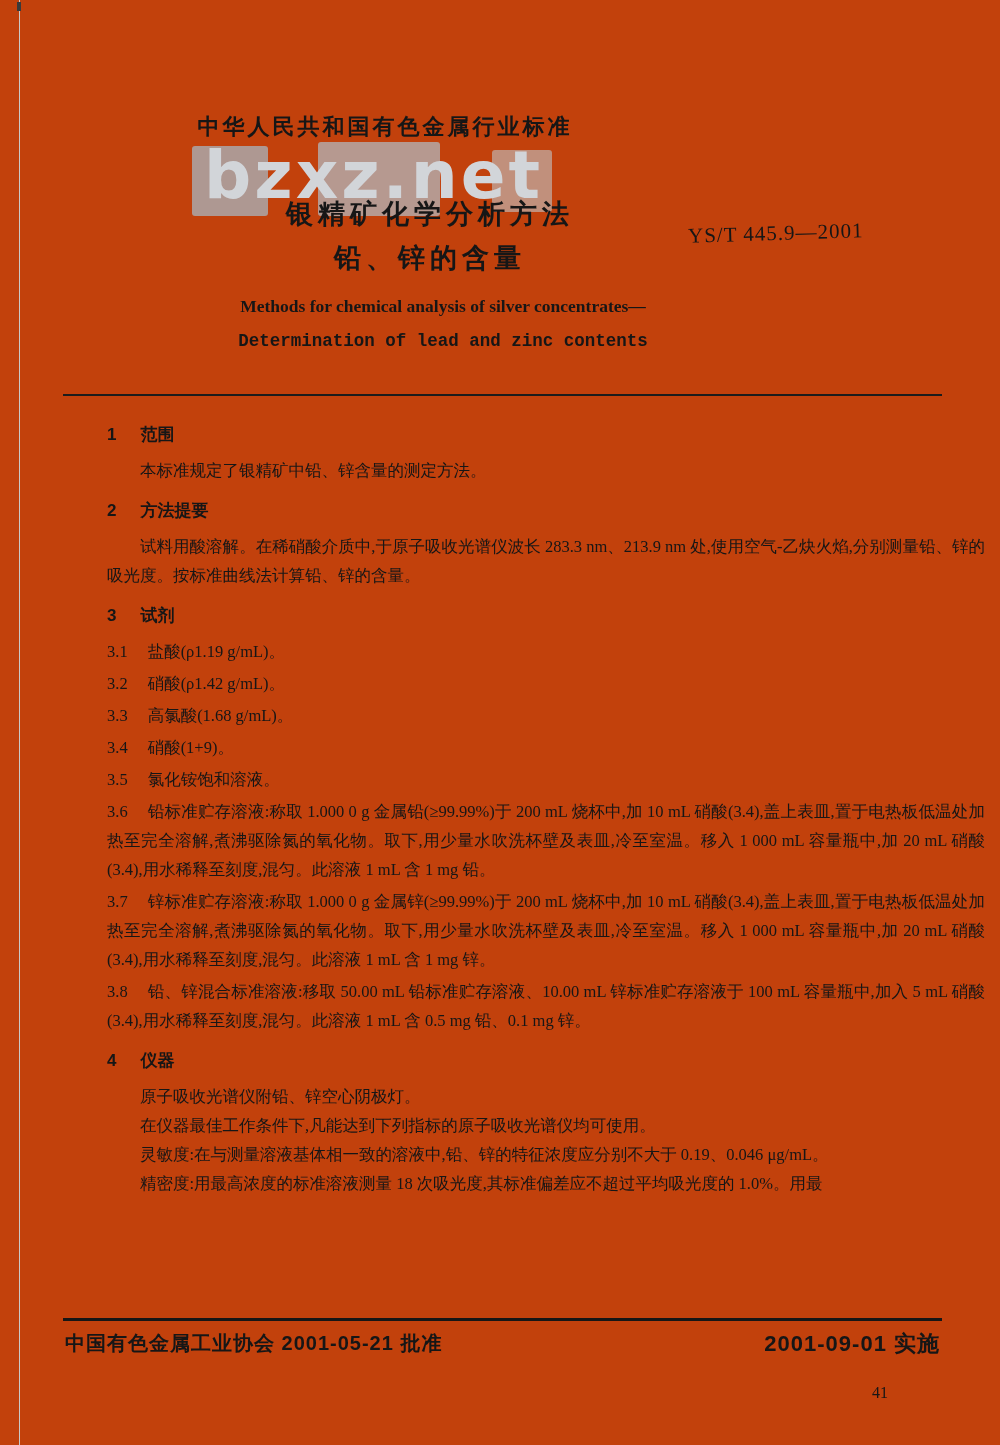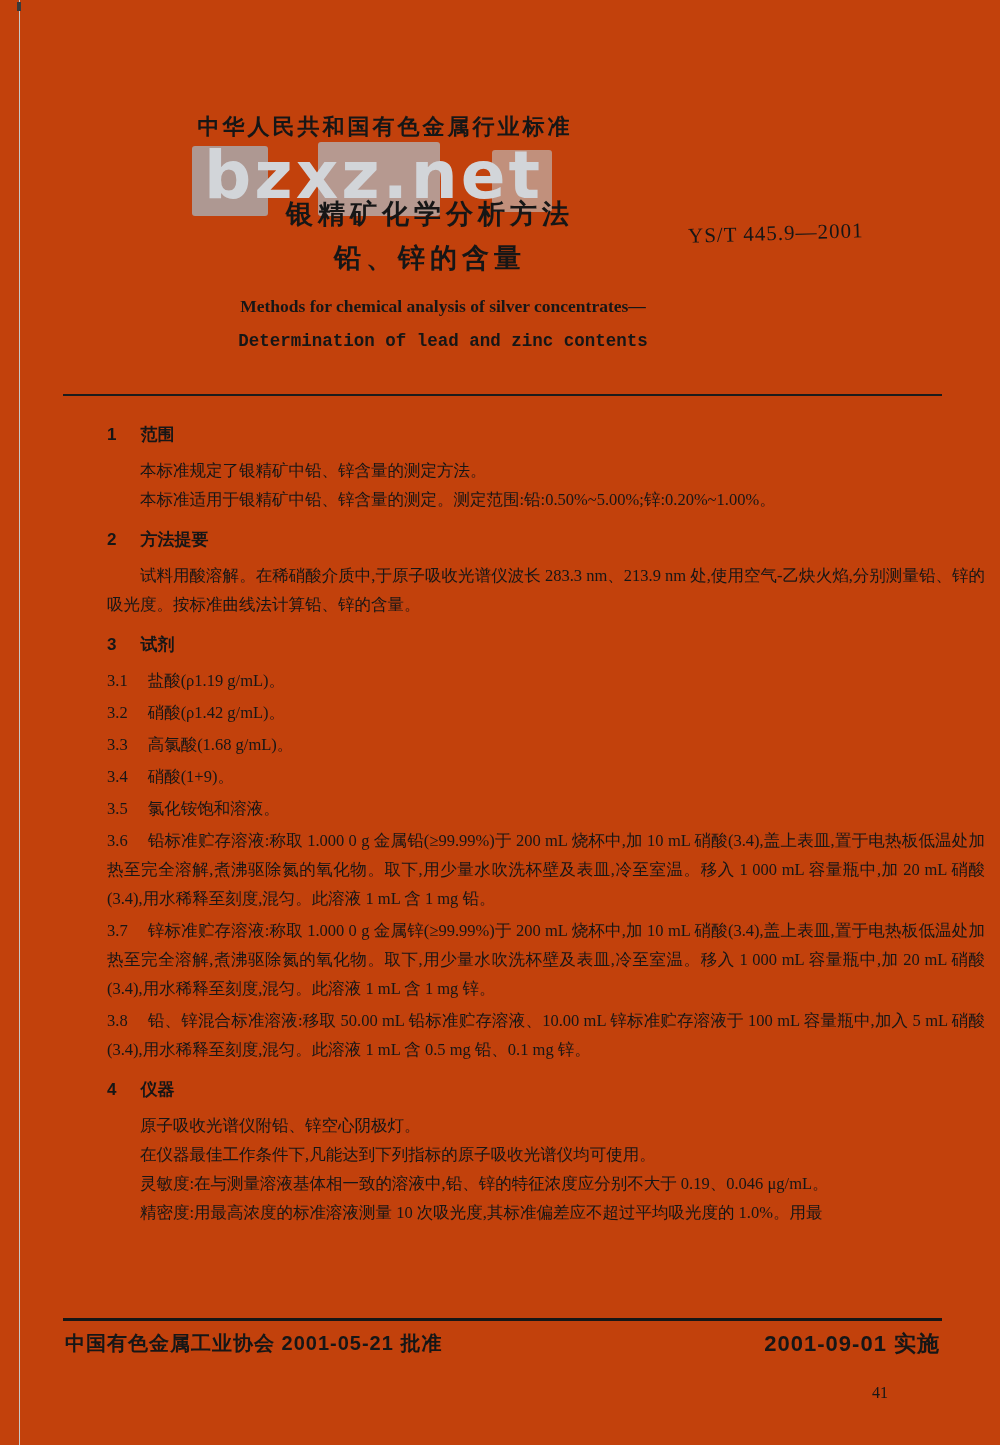--- a/index.html
+++ b/index.html
@@ -126,21 +126,20 @@
   <div class="en e2">Determination of lead and zinc contents</div>
 
   <div class="rule"></div>
 
   <div class="content">
 
     <div class="sec-h first">
       <span class="sec-num">1</span><span>范围</span>
     </div>
     <p class="para ind">本标准规定了银精矿中铅、锌含量的测定方法。</p>
-    <p class="para ind">本标准适用于银精矿中铅、锌含量的测定。测定范围:铅:0.50%~5.00%;锌:0.20%~1.00%。</p>
 
     <div class="sec-h">
       <span class="sec-num">2</span><span>方法提要</span>
     </div>
     <p class="para ind">试料用酸溶解。在稀硝酸介质中,于原子吸收光谱仪波长 283.3 nm、213.9 nm 处,使用空气-乙炔火焰,分别测量铅、锌的吸光度。按标准曲线法计算铅、锌的含量。</p>
 
     <div class="sec-h">
       <span class="sec-num">3</span><span>试剂</span>
     </div>
     <p class="para item"><span class="inum">3.1</span><span>盐酸(ρ1.19 g/mL)。</span></p>
@@ -151,21 +150,21 @@
     <p class="para item"><span class="inum">3.6</span><span>铅标准贮存溶液:称取 1.000 0 g 金属铅(≥99.99%)于 200 mL 烧杯中,加 10 mL 硝酸(3.4),盖上表皿,置于电热板低温处加热至完全溶解,煮沸驱除氮的氧化物。取下,用少量水吹洗杯壁及表皿,冷至室温。移入 1 000 mL 容量瓶中,加 20 mL 硝酸(3.4),用水稀释至刻度,混匀。此溶液 1 mL 含 1 mg 铅。</span></p>
     <p class="para item"><span class="inum">3.7</span><span>锌标准贮存溶液:称取 1.000 0 g 金属锌(≥99.99%)于 200 mL 烧杯中,加 10 mL 硝酸(3.4),盖上表皿,置于电热板低温处加热至完全溶解,煮沸驱除氮的氧化物。取下,用少量水吹洗杯壁及表皿,冷至室温。移入 1 000 mL 容量瓶中,加 20 mL 硝酸(3.4),用水稀释至刻度,混匀。此溶液 1 mL 含 1 mg 锌。</span></p>
     <p class="para item"><span class="inum">3.8</span><span>铅、锌混合标准溶液:移取 50.00 mL 铅标准贮存溶液、10.00 mL 锌标准贮存溶液于 100 mL 容量瓶中,加入 5 mL 硝酸(3.4),用水稀释至刻度,混匀。此溶液 1 mL 含 0.5 mg 铅、0.1 mg 锌。</span></p>
 
     <div class="sec-h">
       <span class="sec-num">4</span><span>仪器</span>
     </div>
     <p class="para ind">原子吸收光谱仪附铅、锌空心阴极灯。</p>
     <p class="para ind">在仪器最佳工作条件下,凡能达到下列指标的原子吸收光谱仪均可使用。</p>
     <p class="para ind">灵敏度:在与测量溶液基体相一致的溶液中,铅、锌的特征浓度应分别不大于 0.19、0.046 μg/mL。</p>
-    <p class="para ind">精密度:用最高浓度的标准溶液测量 10 次吸光度,其标准偏差应不超过平均吸光度的 1.0%。用最</p>
+    <p class="para ind">精密度:用最高浓度的标准溶液测量 18 次吸光度,其标准偏差应不超过平均吸光度的 1.0%。用最</p>
 
   </div>
 
   <div class="foot-rule"></div>
   <div class="foot-left">中国有色金属工业协会 2001-05-21 批准</div>
   <div class="foot-right">2001-09-01 实施</div>
   <div class="page-no">41</div>
 </div>
 
 </body></html>

